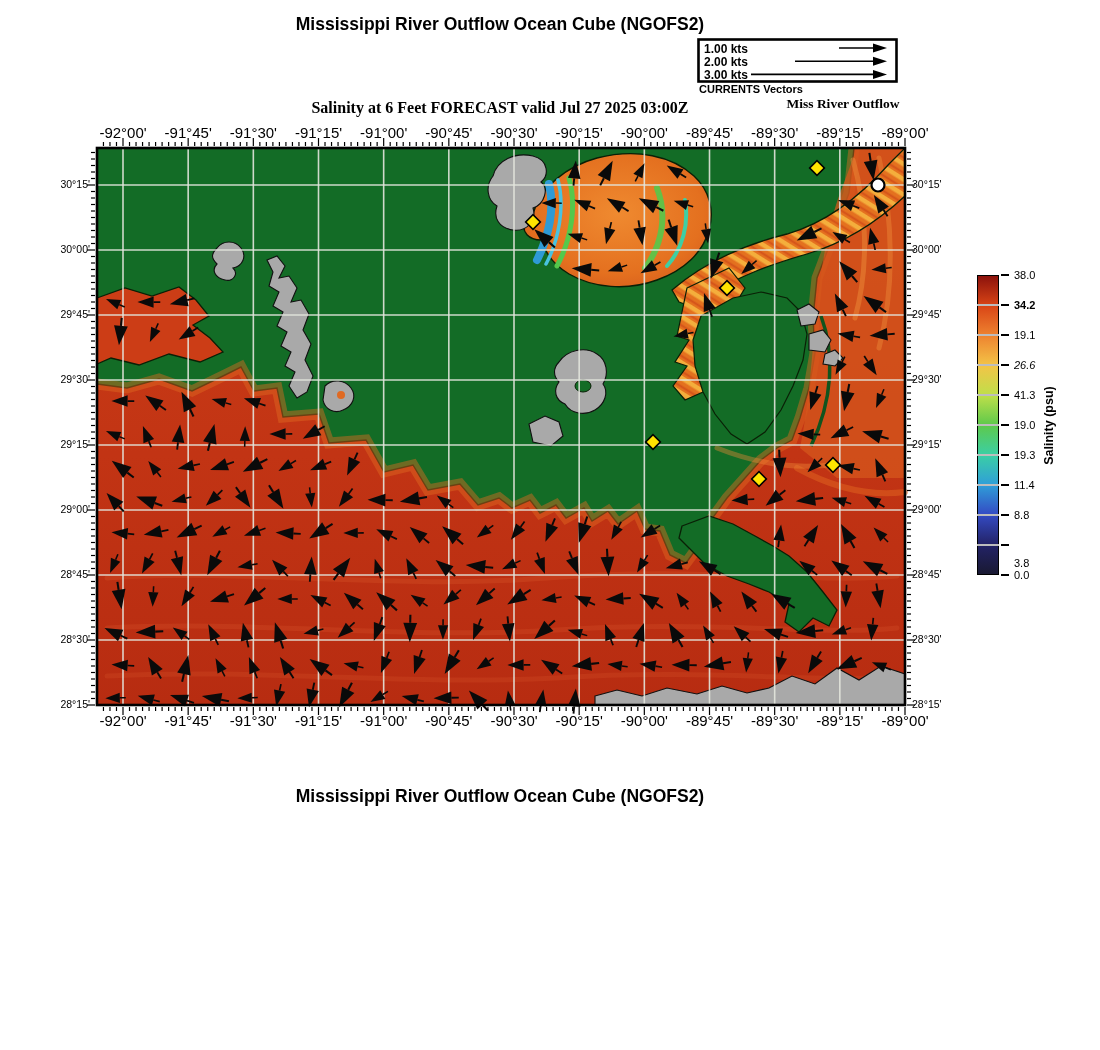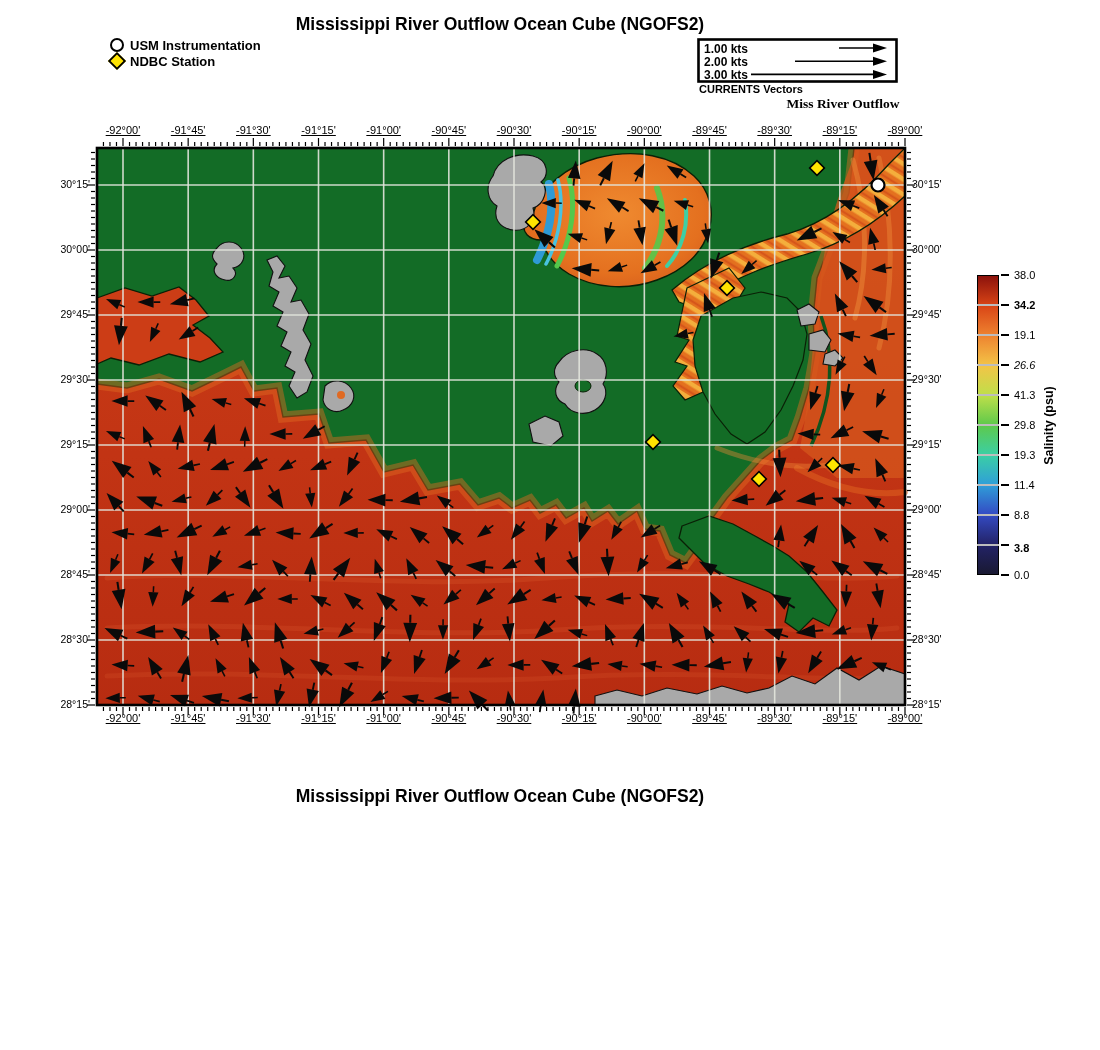--- a/index.html
+++ b/index.html
@@ -7,65 +7,56 @@
   .canvas{position:relative;width:1100px;height:1050px;background:#fff;overflow:hidden;}
   .title{position:absolute;left:500px;transform:translateX(-50%);font-weight:bold;font-size:17.5px;white-space:nowrap;}
   .subtitle{position:absolute;left:500px;transform:translateX(-50%);top:99px;font-family:"Liberation Serif","DejaVu Serif",serif;font-weight:bold;font-size:16px;white-space:nowrap;}
   .legend{position:absolute;left:110px;top:37px;}
   .legend-row{display:flex;align-items:center;height:16px;font-weight:bold;font-size:13px;white-space:nowrap;}
   .sym{display:inline-block;width:10px;height:10px;border:2.2px solid #000;margin-right:6px;flex:0 0 auto;}
   .sym.circle{border-radius:50%;background:#fff;}
   .sym.diamond{transform:rotate(45deg) scale(.92);background:#ffe400;}
   .vec-caption{position:absolute;left:699px;top:83px;font-weight:bold;font-size:11px;}
   .region-label{position:absolute;left:843px;top:96px;transform:translateX(-50%);font-family:"Liberation Serif","DejaVu Serif",serif;font-weight:bold;font-size:13.5px;white-space:nowrap;}
-  .axlab{position:absolute;font-size:11px;white-space:nowrap;text-decoration:underline;}
+  .axlab{position:absolute;font-size:15px;white-space:nowrap;}
   .axlab.cx{transform:translateX(-50%);}
   .latlab-l{position:absolute;width:60px;text-align:right;font-size:10.5px;}
   .latlab-r{position:absolute;width:60px;text-align:left;font-size:10.5px;}
   #mapsvg{position:absolute;left:97px;top:148px;overflow:visible;}
   #veclegend{position:absolute;left:697px;top:38px;}
   #colorbar-bar{position:absolute;left:977px;top:275px;width:22px;height:300px;border:1.4px solid #000;box-sizing:border-box;}
   .cb-line{position:absolute;width:22px;height:2px;background:#bdbdbd;left:977px;}
   .cb-dash{position:absolute;width:8px;height:1.6px;background:#000;left:1001px;}
   .cb-lab{position:absolute;left:1014px;font-size:11px;}
   .cb-title{position:absolute;left:989px;top:418px;width:120px;height:15px;text-align:center;font-weight:bold;font-size:12.5px;transform:rotate(-90deg);white-space:nowrap;}
 </style>
 </head>
 <body>
 
 <div class="canvas">
 
   <div class="title" style="top:14px">Mississippi River Outflow Ocean Cube (NGOFS2)</div>
 
-  <div class="legend">
-    <div class="legend-row">
-      <span class="sym circle"></span>
-      <span>USM Instrumentation</span>
-    </div>
-    <div class="legend-row">
-      <span class="sym diamond"></span>
-      <span>NDBC Station</span>
-    </div>
-  </div>
 
   <svg id="veclegend" width="202" height="46">
       <rect x="1.5" y="1.5" width="198" height="42" fill="#fff" stroke="#000" stroke-width="2.6"></rect>
       <text x="7" y="14.5" font-size="12" font-weight="bold" font-family="&quot;Liberation Sans&quot;,sans-serif">1.00 kts</text>
       <line x1="142" y1="10" x2="178" y2="10" stroke="#000" stroke-width="1.6"></line>
       <polygon points="190,10 176,5.5 176,14.5" fill="#000"></polygon>
       <text x="7" y="27.7" font-size="12" font-weight="bold" font-family="&quot;Liberation Sans&quot;,sans-serif">2.00 kts</text>
       <line x1="98" y1="23.2" x2="178" y2="23.2" stroke="#000" stroke-width="1.6"></line>
       <polygon points="190,23.2 176,18.7 176,27.7" fill="#000"></polygon>
       <text x="7" y="40.9" font-size="12" font-weight="bold" font-family="&quot;Liberation Sans&quot;,sans-serif">3.00 kts</text>
       <line x1="54" y1="36.4" x2="178" y2="36.4" stroke="#000" stroke-width="1.6"></line>
       <polygon points="190,36.4 176,31.9 176,40.9" fill="#000"></polygon>
     </svg>
   <div class="vec-caption">CURRENTS Vectors</div>
   <div class="region-label">Miss River Outflow</div>
 
+  <div class="subtitle">Salinity at 6 Feet FORECAST valid Jul 27 2025 03:00Z</div>
 
   <div id="ax-top">
       <span class="axlab cx" style="position: absolute; left: 123px; top: 124px;">-92°00'</span>
       <span class="axlab cx" style="position: absolute; left: 188.167px; top: 124px;">-91°45'</span>
       <span class="axlab cx" style="position: absolute; left: 253.333px; top: 124px;">-91°30'</span>
       <span class="axlab cx" style="position: absolute; left: 318.5px; top: 124px;">-91°15'</span>
       <span class="axlab cx" style="position: absolute; left: 383.667px; top: 124px;">-91°00'</span>
       <span class="axlab cx" style="position: absolute; left: 448.833px; top: 124px;">-90°45'</span>
       <span class="axlab cx" style="position: absolute; left: 514px; top: 124px;">-90°30'</span>
       <span class="axlab cx" style="position: absolute; left: 579.167px; top: 124px;">-90°15'</span>
@@ -1523,32 +1514,32 @@
       <div class="cb-dash" style="top: 334.2px;"></div>
       <span class="cb-lab" style="top: 328.5px;">19.1</span>
       <div class="cb-line" style="top: 364px;"></div>
       <div class="cb-dash" style="top: 364.2px;"></div>
       <span class="cb-lab" style="top: 358.5px; font-style: italic;">26.6</span>
       <div class="cb-line" style="top: 394px;"></div>
       <div class="cb-dash" style="top: 394.2px;"></div>
       <span class="cb-lab" style="top: 388.5px;">41.3</span>
       <div class="cb-line" style="top: 424px;"></div>
       <div class="cb-dash" style="top: 424.2px;"></div>
-      <span class="cb-lab" style="top: 418.5px;">29.8</span>
+      <span class="cb-lab" style="top: 418.5px;">19.0</span>
       <div class="cb-line" style="top: 454px;"></div>
       <div class="cb-dash" style="top: 454.2px;"></div>
       <span class="cb-lab" style="top: 448.5px;">19.3</span>
       <div class="cb-line" style="top: 484px;"></div>
       <div class="cb-dash" style="top: 484.2px;"></div>
       <span class="cb-lab" style="top: 478.5px;">11.4</span>
       <div class="cb-line" style="top: 514px;"></div>
       <div class="cb-dash" style="top: 514.2px;"></div>
       <span class="cb-lab" style="top: 508.5px;">8.8</span>
       <div class="cb-line" style="top: 544px;"></div>
       <div class="cb-dash" style="top: 544.2px;"></div>
-      <span class="cb-lab" style="top: 542px; font-weight: bold;">3.8</span>
+      <span class="cb-lab" style="top: 557px;">3.8</span>
       <div class="cb-dash" style="top: 574.2px;"></div>
       <span class="cb-lab" style="top: 568.5px;">0.0</span>
     </div>
   <div class="cb-title">Salinity (psu)</div>
 
   <div class="title" style="top:786px">Mississippi River Outflow Ocean Cube (NGOFS2)</div>
 </div>
 
 </body></html>

